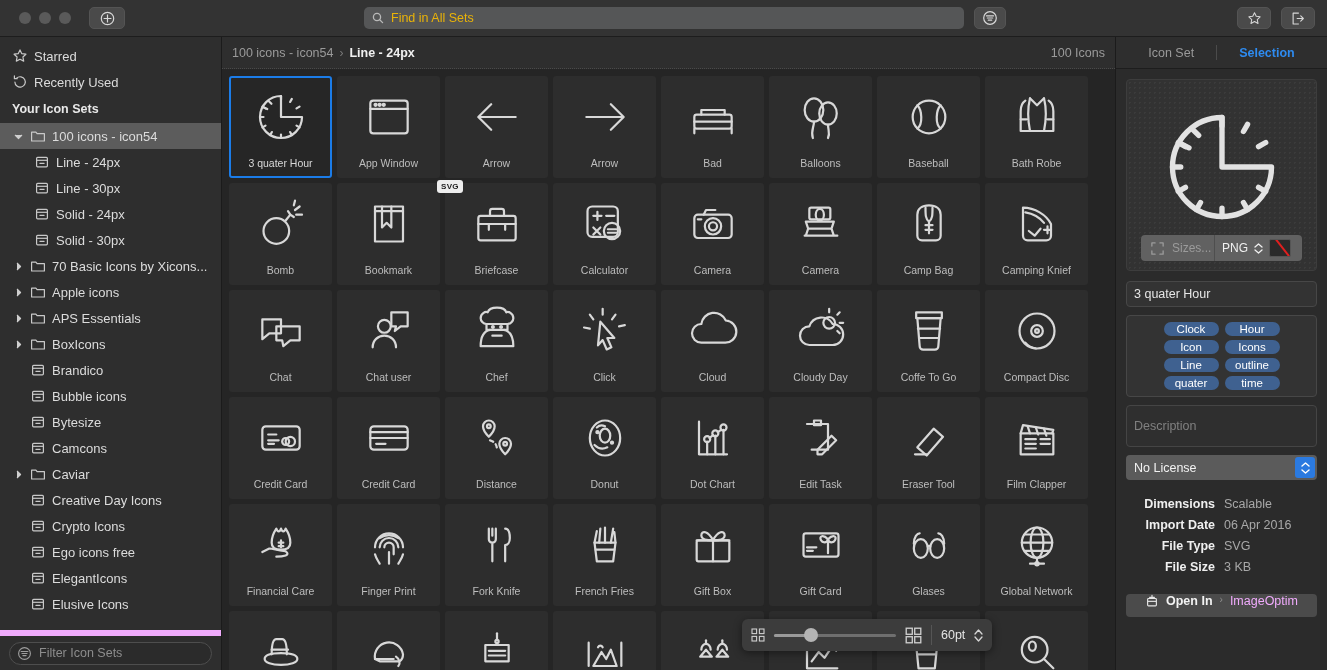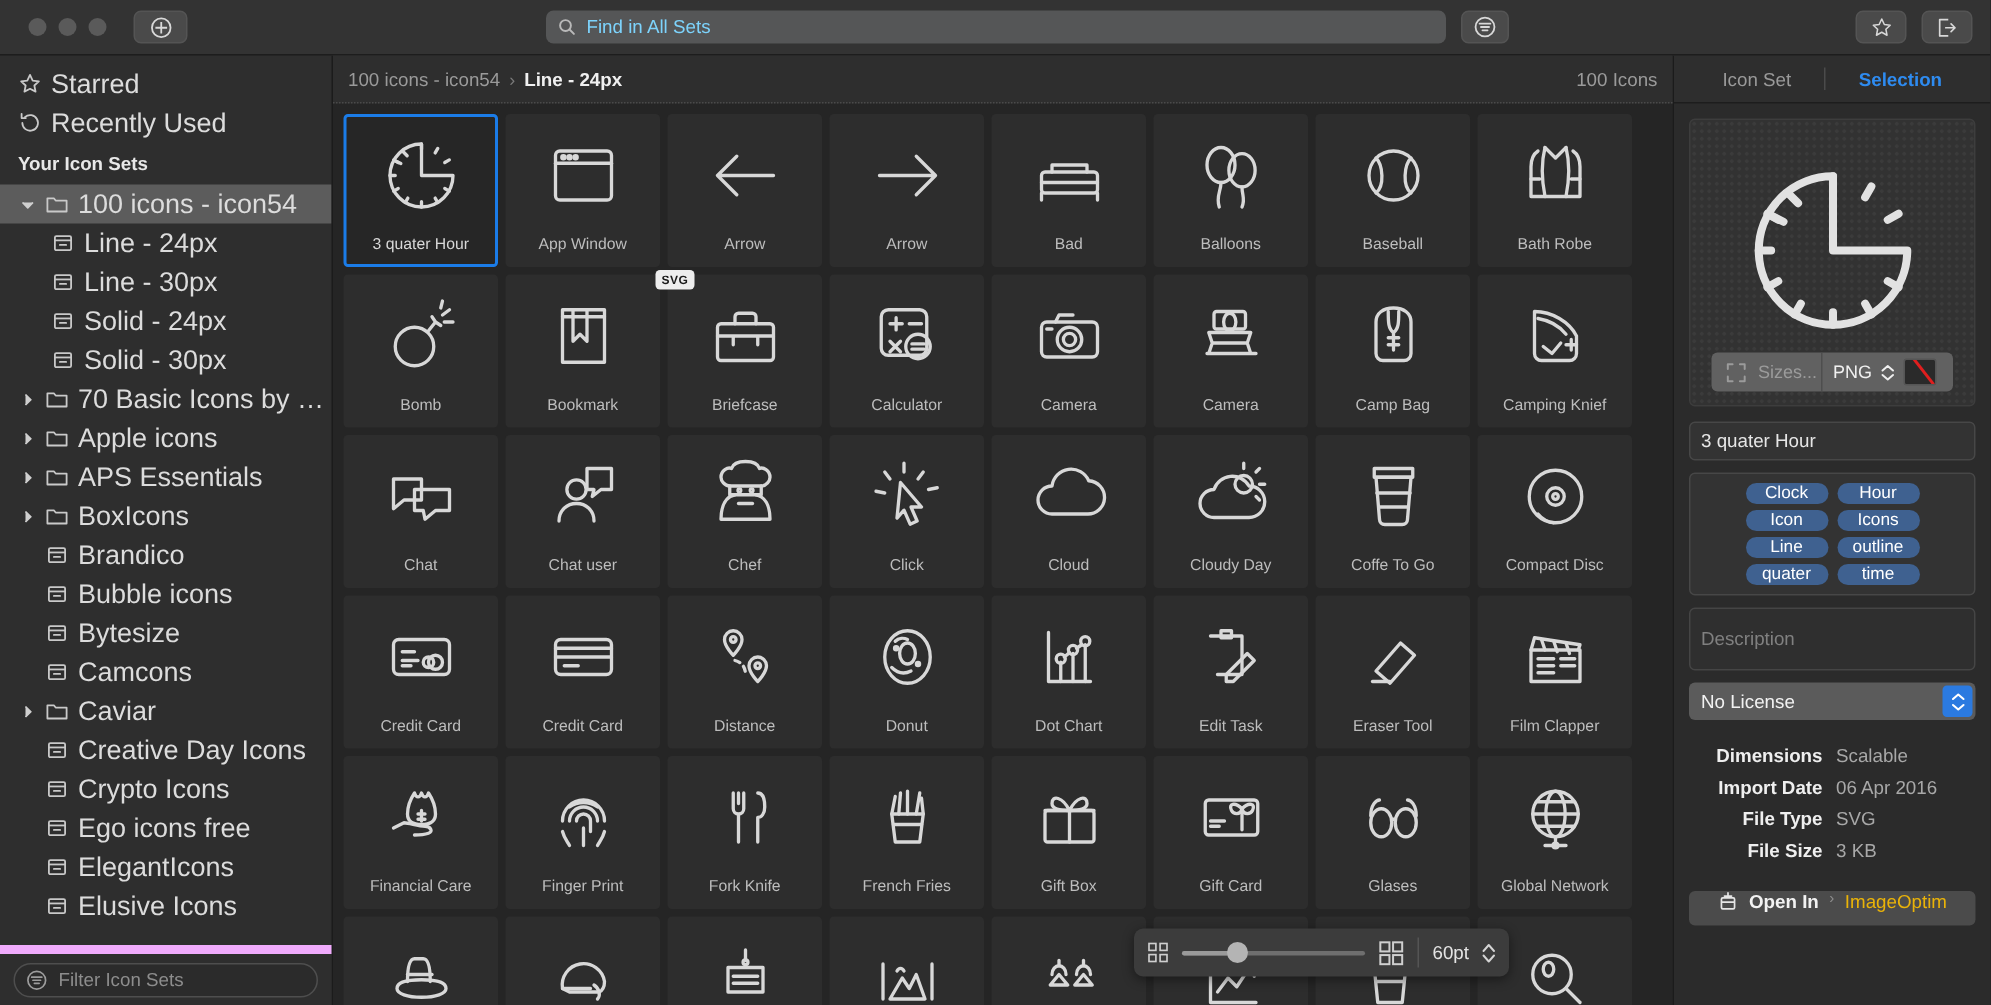--- a/index.html
+++ b/index.html
@@ -11,35 +11,35 @@
   
   .titlebar{ height:37px; flex:0 0 37px; background:#333333; display:flex; align-items:center;
      padding:0 9px; position:relative; border-bottom:1px solid #1d1d1d; }
   .lights{ display:flex; gap:8px; align-items:center; margin-left:10px; }
   .light{ width:12px;height:12px;border-radius:50%; background:#5a5a5a; }
   .tb-btn{ width:36px;height:22px;border-radius:5px;background:#4a4a4a; display:flex;align-items:center;justify-content:center;
      margin-left:18px; border:1px solid #545454;}
   .tb-btn svg{ display:block; }
   .search-wrap{ position:absolute; left:364px; width:600px; }
   .search{ height:22px; background:#555657; border-radius:5px; display:flex; align-items:center; padding:0 8px; gap:7px; }
-  .search .ph{ color:#7dd3fc; font-size:12.5px; }
+  .search .ph{ color:#eab308; font-size:12.5px; }
   .filter-btn{ position:absolute; left:974px; width:32px;height:22px;border-radius:5px;background:#4a4a4a;
      border:1px solid #545454; display:flex;align-items:center;justify-content:center; }
   .right-tb{ position:absolute; right:12px; display:flex; gap:10px; }
   .rt-btn{ width:34px;height:22px;border-radius:5px;background:#4a4a4a;border:1px solid #545454;
      display:flex;align-items:center;justify-content:center; }
 
   
   .body{ flex:1; display:flex; min-height:0; }
 
   
   .sidebar{ width:222px; flex:0 0 222px; background:#2e2e2e; display:flex; flex-direction:column;
      border-right:1px solid #1b1b1b; }
   .sb-scroll{ flex:1; overflow:hidden; padding-top:6px; }
-  .sb-row{ height:26px; display:flex; align-items:center; font-size:18px; color:#dcdcdc; padding-left:8px; gap:6px; }
+  .sb-row{ height:26px; display:flex; align-items:center; font-size:13px; color:#dcdcdc; padding-left:8px; gap:6px; }
   .sb-row .tw{ width:12px; flex:0 0 12px; display:flex;align-items:center;justify-content:center; }
   .sb-row.head{ font-weight:bold; color:#e8e8e8; font-size:12.5px; padding-left:12px; height:28px;}
   .sb-row.sel{ background:#5c5c5c; }
   .sb-row.indent1{ padding-left:12px; }
   .sb-row.indent2{ padding-left:34px; }
   .sb-ico{ width:16px; flex:0 0 16px; display:flex;align-items:center;justify-content:center; }
   .sb-lbl{ white-space:nowrap; overflow:hidden; text-overflow:ellipsis; }
   .sb-foot{ flex:0 0 40px; border-top:6px solid #f0abfc; display:flex; align-items:center; padding:0 9px; background:#2e2e2e;}
   .filter-field{ flex:1; height:23px; border-radius:12px; border:1px solid #4e4e4e; background:#2b2b2b;
      display:flex; align-items:center; gap:7px; padding:0 7px; }
@@ -60,21 +60,21 @@
      display:flex; flex-direction:column; align-items:center; justify-content:flex-start; padding-top:11px; }
   .cell.sel{ outline:2px solid #1b7ce8; outline-offset:-2px; background:#262626;}
   .cell .art{ width:64px;height:60px; display:flex;align-items:center;justify-content:center; }
   .cell .nm{ position:absolute; bottom:9px; left:0; right:0; text-align:center; font-size:10.5px;
      color:#bdbdbd; padding:0 3px; white-space:nowrap; overflow:hidden; text-overflow:ellipsis; }
   .cell.sel .nm{ color:#d8d8d8; }
   .badge{ position:absolute; top:-3px; left:-8px; background:#ededed; color:#1c1c1c; font-size:8px;
      font-weight:bold; border-radius:3px; padding:2px 4px; letter-spacing:.3px; }
 
   
-  .sizebar{ position:absolute; left:534px; bottom:19px; height:32px; background:#3c3c3c; border-radius:6px;
+  .sizebar{ position:absolute; left:520px; bottom:19px; height:32px; background:#3c3c3c; border-radius:6px;
      display:flex; align-items:center; padding:0 9px; gap:9px; box-shadow:0 2px 8px rgba(0,0,0,.45); }
   .slider{ width:122px; height:14px; position:relative; display:flex; align-items:center; }
   .slider .trk{ position:absolute; left:0; right:0; height:3px; border-radius:2px; background:#6f6f6f; }
   .slider .trk .fill{ position:absolute; left:0; top:0; bottom:0; width:33%; background:#9a9a9a; border-radius:2px;}
   .slider .knob{ position:absolute; left:30%; width:14px;height:14px;border-radius:50%; background:#b4b4b4; }
   .sizebar .divider{ width:1px; height:20px; background:#555; }
   .pt{ color:#e4e4e4; font-size:12.5px; }
   .stepper{ display:flex; flex-direction:column; gap:1px; align-items:center; }
 
   
@@ -115,21 +115,21 @@
      border-radius:3px; display:flex;flex-direction:column;align-items:center;justify-content:center; gap:2px;}
 
   .meta{ padding:0 12px; }
   .mrow{ display:flex; font-size:12.5px; line-height:21px; }
   .mlab{ width:96px; text-align:right; color:#efefef; font-weight:bold; padding-right:9px; }
   .mval{ color:#a8a8a8; }
 
   .openin{ margin:16px 10px 0; height:23px; background:#4b4b4b; border-radius:4px; display:flex;
      align-items:flex-start; justify-content:center; gap:7px; font-size:12.5px; }
   .openin .o1{ color:#f2f2f2; font-weight:bold;}
-  .openin .o2{ color:#eab308; }
+  .openin .o2{ color:#f0abfc; }
   .openin .ochev{ color:#8d8d8d; font-size:10px; }
 </style>
 </head>
 <body>
 
 <div class="win">
 
   <div class="titlebar">
     <div class="lights">
       <div class="light"></div>

